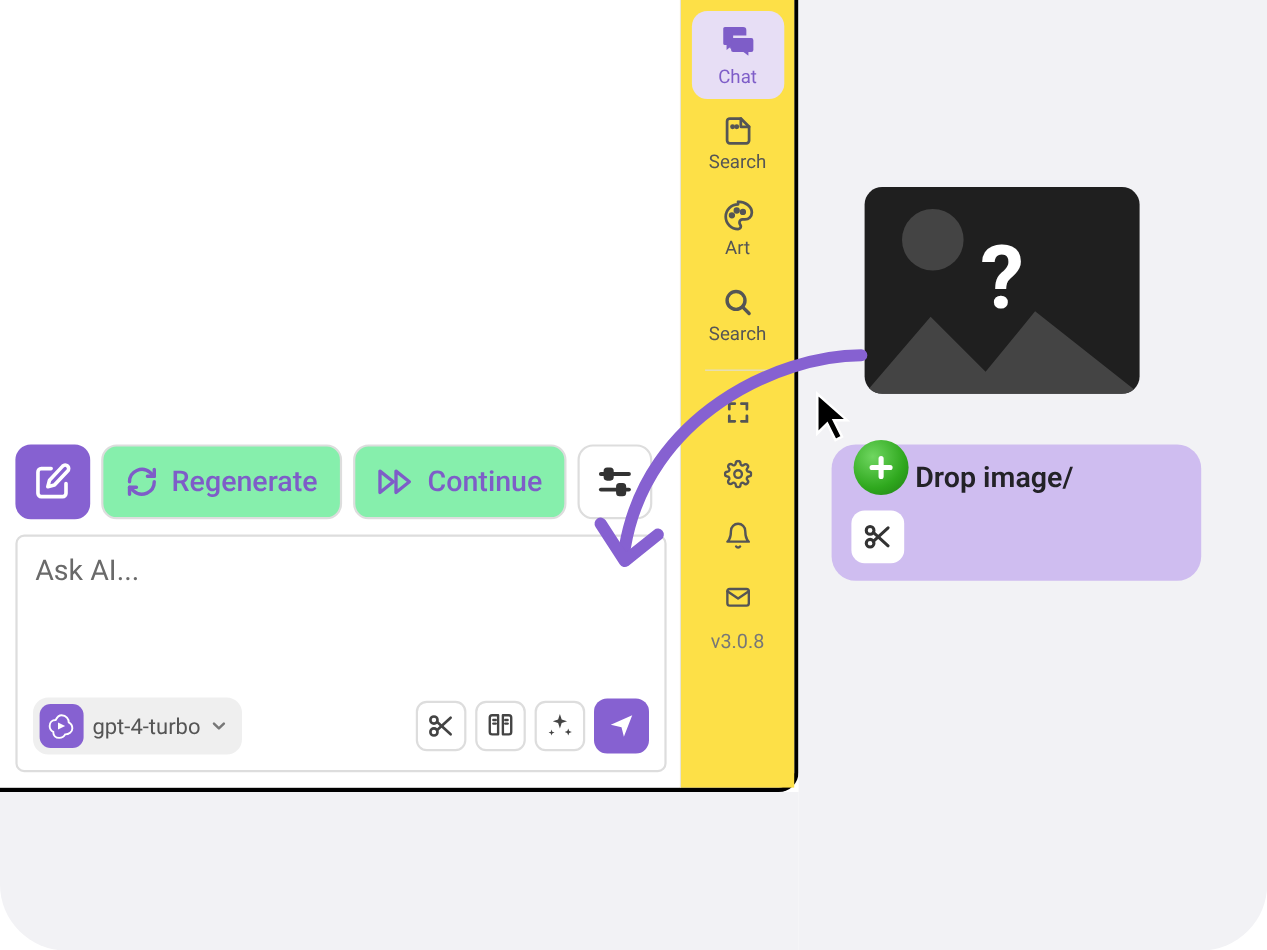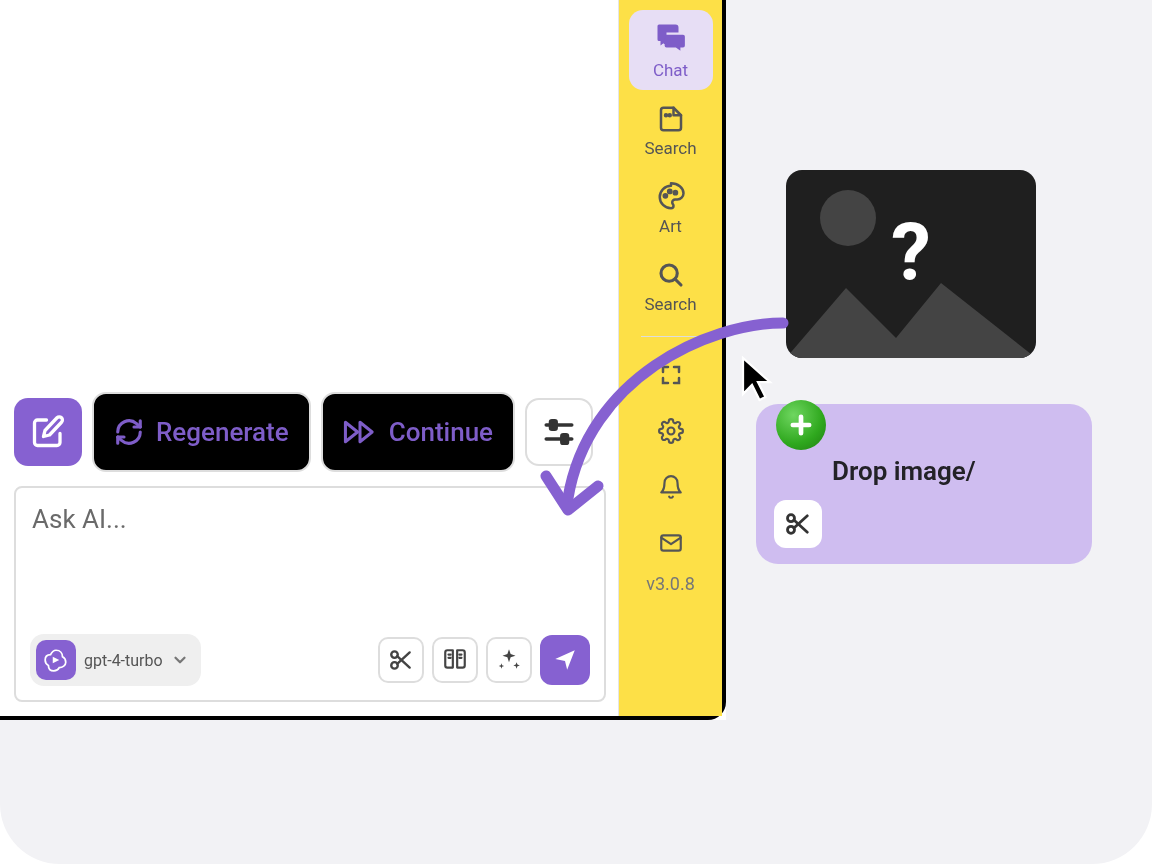--- a/index.html
+++ b/index.html
@@ -40,32 +40,32 @@
     width: 68px;
     height: 68px;
     background: #8661d1;
     border-radius: 14px;
     display: flex;
     align-items: center;
     justify-content: center;
     cursor: pointer;
   }
   .pill-btn {
-    height: 80px;
+    height: 68px;
     border: 2px solid #ddd;
     border-radius: 14px;
     display: flex;
     align-items: center;
     gap: 12px;
     padding: 0 20px;
     color: #7e5dc8;
     font-size: 26px;
     font-weight: 500;
     cursor: pointer;
-    background: #000000;
+    background: #86efac;
   }
   .icon-btn-plain {
     height: 68px;
     width: 68px;
     border: 2px solid #ddd;
     border-radius: 14px;
     display: flex;
     align-items: center;
     justify-content: center;
     cursor: pointer;
@@ -108,21 +108,21 @@
   .model-icon {
     width: 40px;
     height: 40px;
     background: #8661d1;
     border-radius: 10px;
     display: flex;
     align-items: center;
     justify-content: center;
   }
   .model-label {
-    font-size: 16px;
+    font-size: 20px;
     color: #555;
   }
   .tool-icons {
     display: flex;
     gap: 8px;
     align-items: center;
   }
   .tool-icon {
     width: 46px;
     height: 46px;
@@ -280,21 +280,20 @@
   .tooltip-row {
     display: flex;
     align-items: center;
     gap: 14px;
     font-size: 26px;
     font-weight: 600;
     color: #232227;
   }
   .tooltip-row:first-child {
     padding-left: 58px;
-    margin-top: 36px;
   }
   .tooltip-icon {
     width: 48px;
     height: 48px;
     background: #fff;
     border-radius: 12px;
     display: flex;
     align-items: center;
     justify-content: center;
   }

